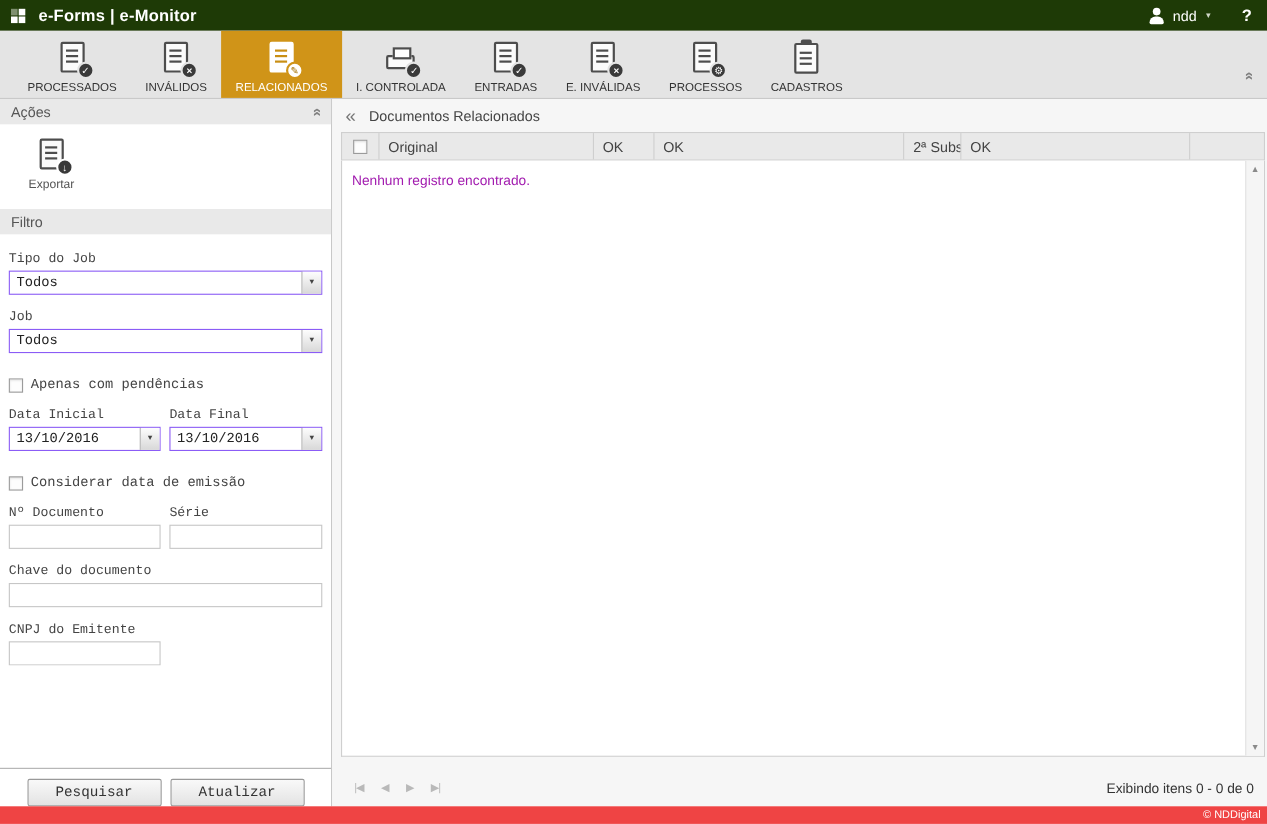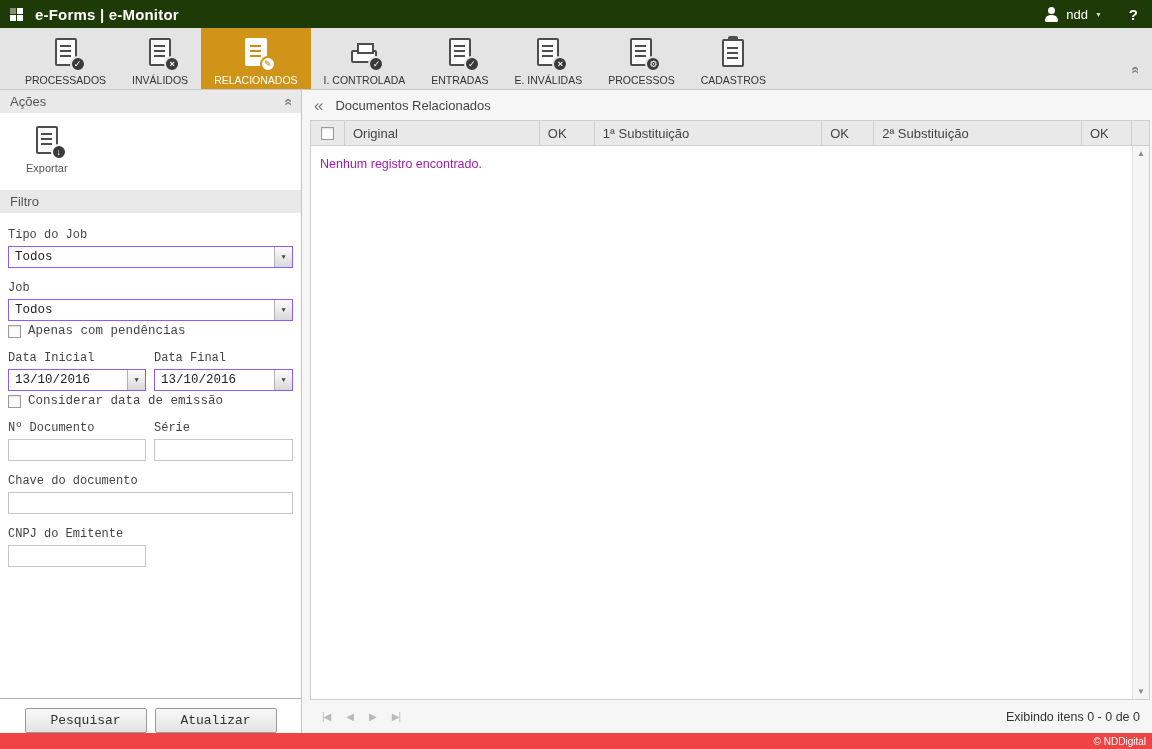--- a/index.html
+++ b/index.html
@@ -54,31 +54,31 @@
   .export-label { font-size: 11px; color: #555; margin-top: 5px; }
   .filter { padding: 2px 8px 0; overflow: hidden; font-family: Liberation Mono, monospace; }
   .f-label { margin: 13px 0 4px; font-size: 12px; color: #444; }
   .f-row { display: flex; gap: 8px; }
   .col-a { width: 138px; flex: 0 0 138px; }
   .col-b { flex: 1; }
   .combo { height: 22px; border: 1px solid #8b5cf6; background: #fff; display: flex; align-items: center; padding-left: 6px; font-size: 12.5px; color: #222; cursor: pointer; }
   .combo-text { flex: 1; white-space: nowrap; overflow: hidden; }
   .combo-btn { width: 18px; height: 100%; background: linear-gradient(#fdfdfd, #d8d8d8); border-left: 1px solid #b3b3b3; display: flex; align-items: center; justify-content: center; font-size: 7px; color: #444; }
   .txt-input { height: 22px; width: 100%; border: 1px solid #c6c6c6; font-size: 12.5px; padding: 0 5px; color: #222; font-family: inherit; background: #fff; }
-  .check-row { display: flex; align-items: center; gap: 7px; margin-top: 3px; font-size: 12.5px; color: #444; }
+  .check-row { display: flex; align-items: center; gap: 7px; margin-top: 22px; font-size: 12.5px; color: #444; }
   .checkbox { width: 13px; height: 13px; border: 1px solid #9b9b9b; background: #fdfdfd; box-shadow: inset 0 1px 2px rgba(0,0,0,.12); flex: 0 0 13px; cursor: pointer; }
   .cnpj-input { width: 138px; }
   .sidebar-footer { margin-top: auto; border-top: 1px solid #b0b0b0; padding: 9px 6px 0; display: flex; gap: 8px; justify-content: center; flex: 0 0 auto; font-family: Liberation Mono, monospace; }
   .btn { flex: 0 0 122px; height: 25px; background: linear-gradient(#f9f9f9, #e3e3e3); border: 1px solid #999; font-size: 13px; color: #333; border-radius: 2px; font-family: inherit; cursor: pointer; }
 
   
   .main { flex: 1; display: flex; flex-direction: column; background: #f6f6f6; min-width: 0; }
   .main-header { height: 30px; flex: 0 0 30px; display: flex; align-items: center; gap: 12px; padding: 0 12px; font-size: 13px; color: #444; }
   .back-icon { font-size: 17px; color: #777; cursor: pointer; line-height: 1; }
-  .table-wrap { flex: 1; display: flex; flex-direction: column; margin: 0 2px 0 8px; min-height: 0; }
+  .table-wrap { flex: 1; display: flex; flex-direction: column; margin: 0 2px 12px 8px; min-height: 0; }
   .grid-header { display: grid; grid-template-columns: 34px 1.5fr 55px 1.75fr 52px 1.6fr 50px 17px; height: 26px; flex: 0 0 26px; border: 1px solid #cfcfcf; background: #e9e9e9; font-size: 13px; color: #444; }
   .gh-cell { display: flex; align-items: center; padding-left: 8px; border-right: 1px solid #cfcfcf; overflow: hidden; white-space: nowrap; cursor: pointer; }
   .gh-cell.center { justify-content: center; padding-left: 0; }
   .gh-cell.corner { border-right: none; cursor: default; }
   .grid-body { flex: 1; background: #fff; border: 1px solid #cfcfcf; border-top: none; display: flex; min-height: 0; }
   .body-content { flex: 1; padding: 11px 9px; font-size: 12.5px; color: #a21caf; }
   .vscroll { width: 17px; flex: 0 0 17px; background: #f5f5f5; border-left: 1px solid #e2e2e2; display: flex; flex-direction: column; justify-content: space-between; align-items: center; padding: 3px 0; color: #8a8a8a; font-size: 8px; }
   .scroll-arrow { cursor: pointer; }
   .pager { height: 33px; flex: 0 0 33px; display: flex; align-items: center; padding: 0 10px 0 12px; margin: 0 2px 0 8px; }
   .pager-icons { display: flex; gap: 16px; font-size: 10px; color: #b9b9b9; }
@@ -259,21 +259,20 @@
         <span>Documentos Relacionados</span>
       </div>
 
       <div class="table-wrap">
         <div class="grid-header">
           <div class="gh-cell center">
               <span class="checkbox"></span>
             </div>
           <div class="gh-cell">Original</div>
           <div class="gh-cell">OK</div>
-          <div class="gh-cell">1ª Substituição</div>
           <div class="gh-cell">OK</div>
           <div class="gh-cell">2ª Substituição</div>
           <div class="gh-cell">OK</div>
           <div class="gh-cell corner"></div>
         </div>
         <div class="grid-body">
           <div class="body-content">Nenhum registro encontrado.</div>
           <div class="vscroll">
             <span class="scroll-arrow">▲</span>
             <span class="scroll-arrow">▼</span>

